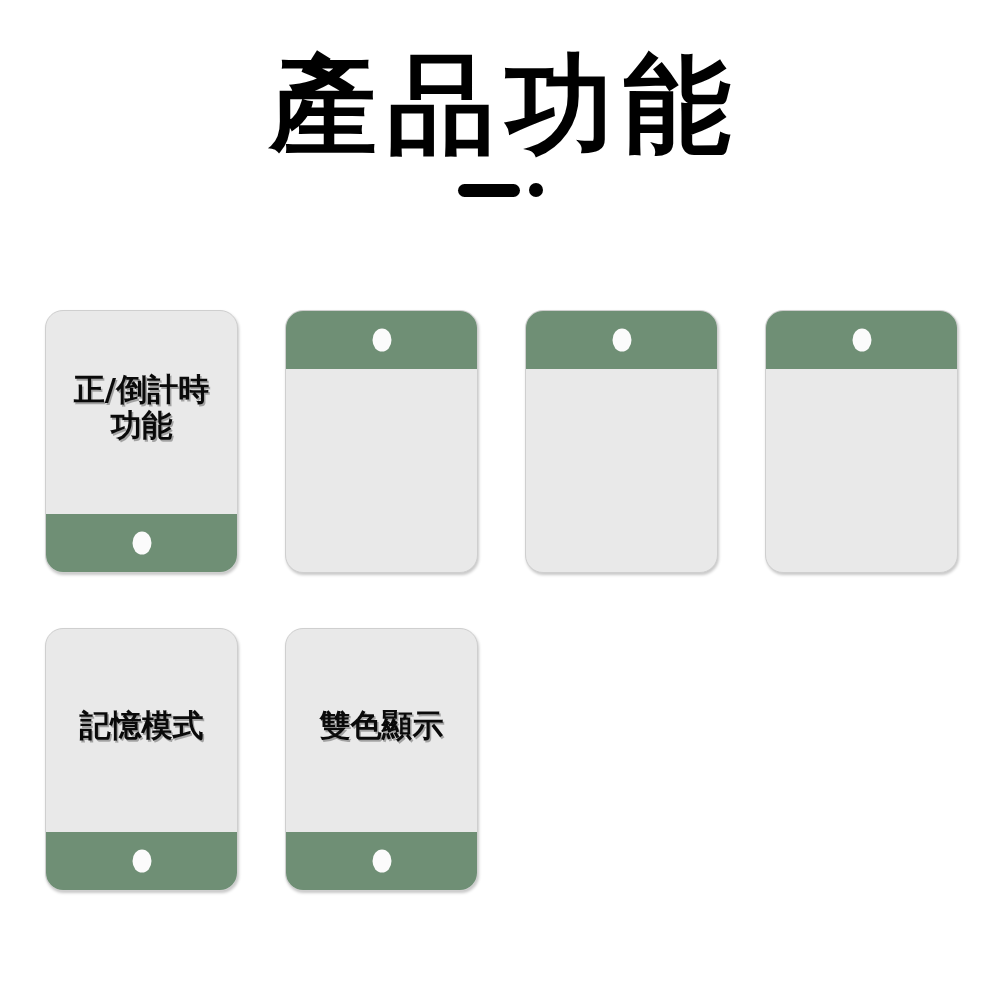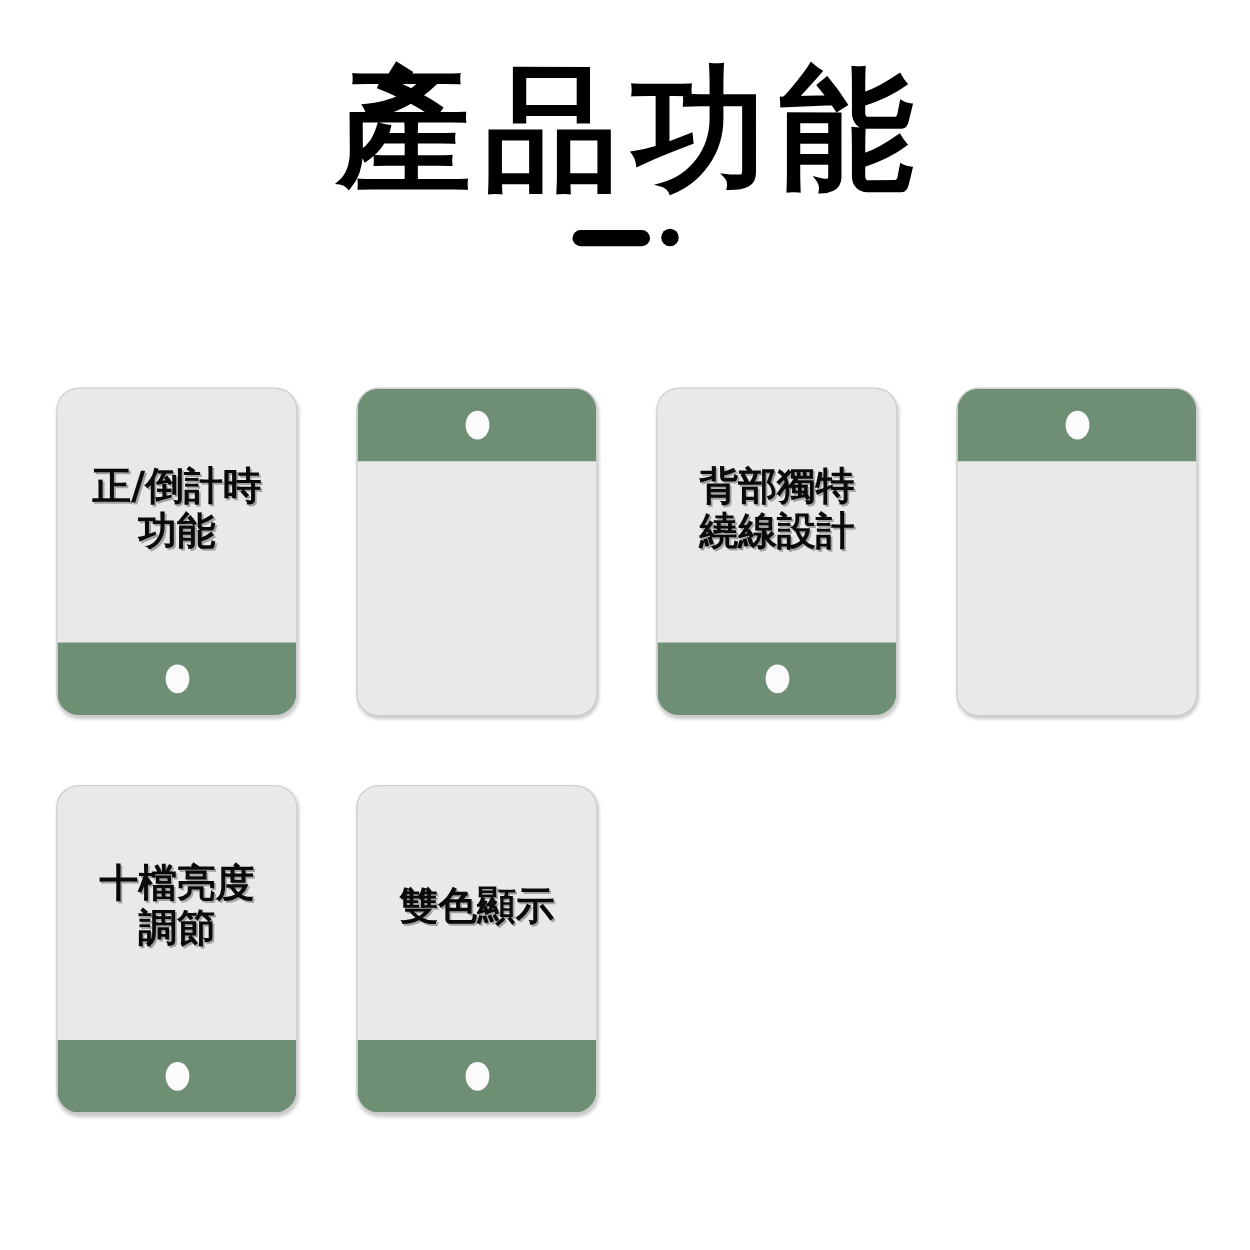--- a/index.html
+++ b/index.html
@@ -157,45 +157,40 @@
       </div>
     </div>
 
     <div class="feature-card">
       <div class="card-footer">
         <span class="card-button"></span>
       </div>
     </div>
 
     <div class="feature-card">
+      <div class="card-footer">
+        <span class="card-button"></span>
+      </div>
+    </div>
+
+    <div class="feature-card">
+      <div class="card-footer">
+        <span class="card-button"></span>
+      </div>
+    </div>
+
+    <div class="feature-card">
       <div class="card-body">
-        <div class="card-label">背部獨特
-繞線設計</div>
-      </div>
-      <div class="card-footer">
-        <span class="card-button"></span>
-      </div>
-    </div>
-
-    <div class="feature-card">
-      <div class="card-footer">
-        <span class="card-button"></span>
-      </div>
-    </div>
-
-
-    <div class="feature-card">
-      <div class="card-body">
-        <div class="card-label">十檔亮度
-調節</div>
-      </div>
-      <div class="card-footer">
-        <span class="card-button"></span>
-      </div>
-    </div>
+        <div class="card-label">記憶模式</div>
+      </div>
+      <div class="card-footer">
+        <span class="card-button"></span>
+      </div>
+    </div>
+
 
     <div class="feature-card">
       <div class="card-body">
         <div class="card-label">雙色顯示</div>
       </div>
       <div class="card-footer">
         <span class="card-button"></span>
       </div>
     </div>
 

